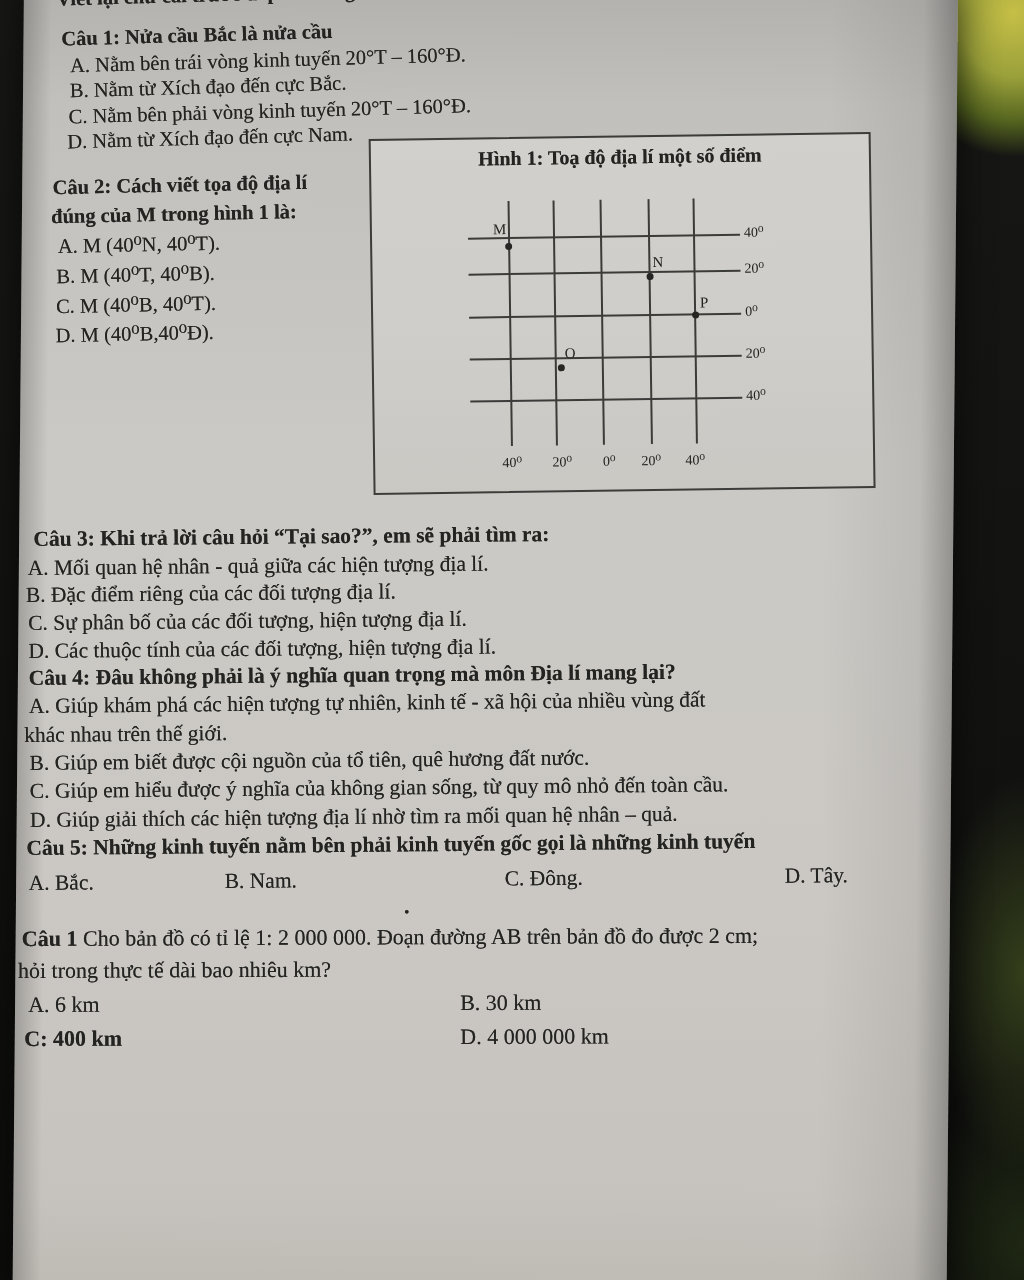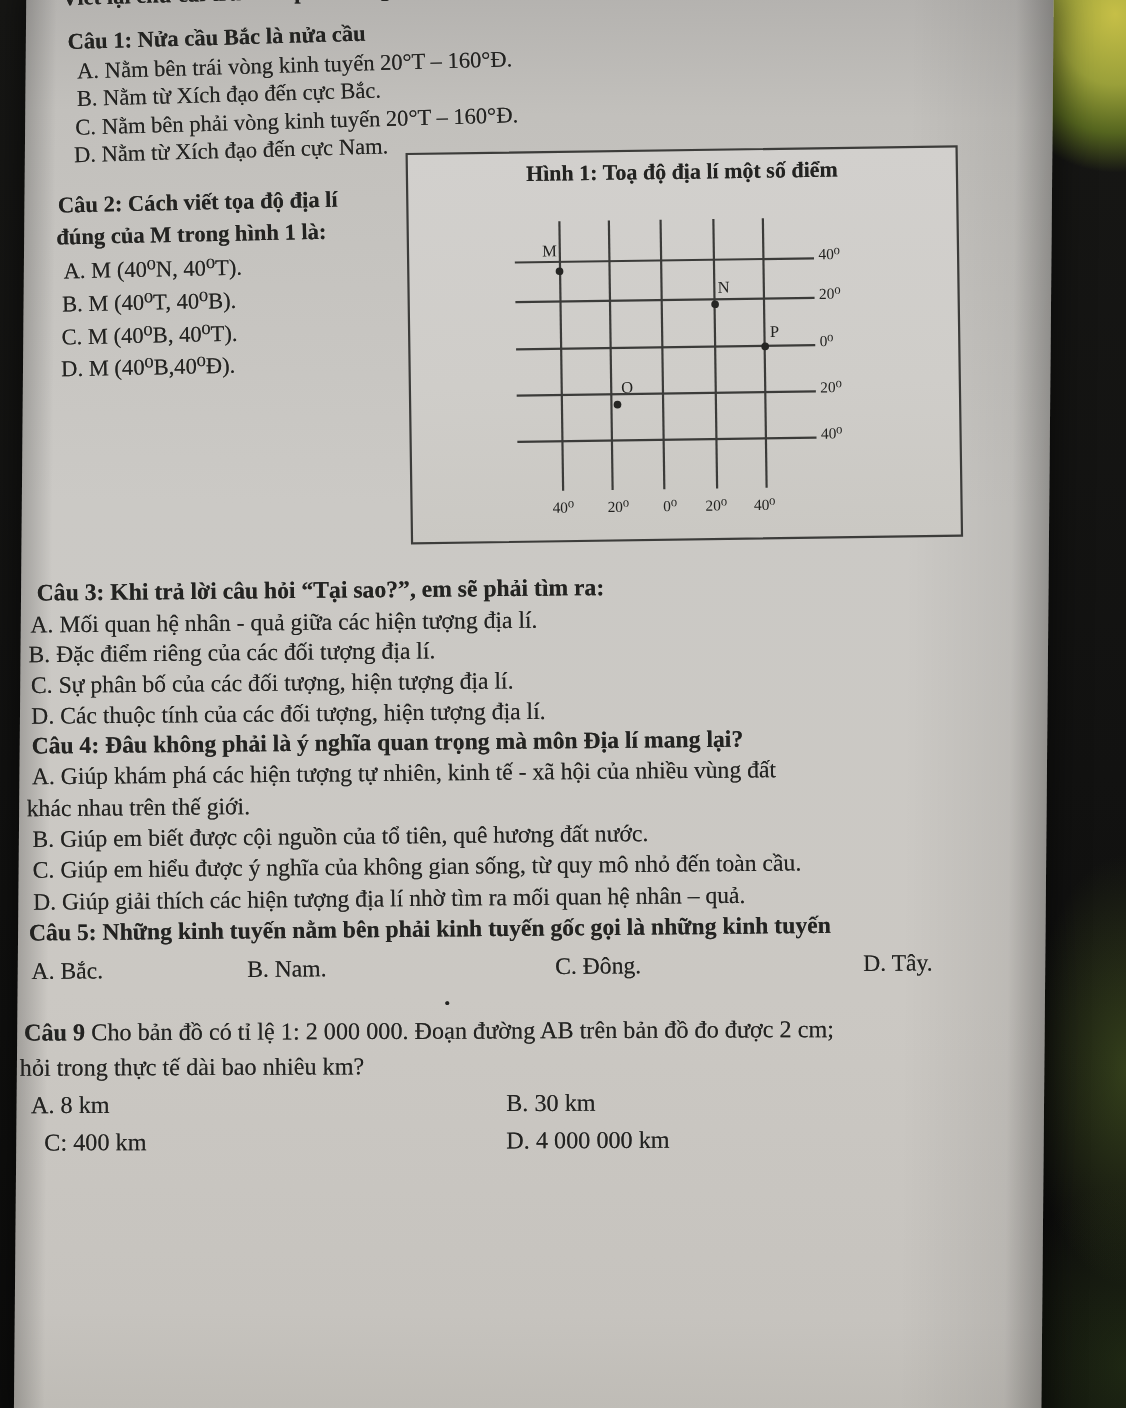--- a/index.html
+++ b/index.html
@@ -121,23 +121,23 @@
       <div class="line" style="left:2px;top:344px;">A. Bắc.</div>
       <div class="line" style="left:198px;top:344px;">B. Nam.</div>
       <div class="line" style="left:478px;top:344px;">C. Đông.</div>
       <div class="line" style="left:758px;top:344px;">D. Tây.</div>
     </div>
 
     <div class="line b" style="left:388px;top:908px;font-size:22px;">.</div>
 
     <div class="sect" id="sect-q6" style="left:4px;top:944px;width:910px;height:150px;transform:rotate(-0.75deg);">
       <div class="line" style="left:2px;top:0px;">
-        <span class="b">Câu 9</span><span> Cho bản đồ có tỉ lệ 1: 2 000 000. Đoạn đường AB trên bản đồ đo được 2 cm;</span>
+        <span class="b">Câu 1</span><span> Cho bản đồ có tỉ lệ 1: 2 000 000. Đoạn đường AB trên bản đồ đo được 2 cm;</span>
       </div>
       <div class="line" style="left:-2px;top:32px;">hỏi trong thực tế dài bao nhiêu km?</div>
-      <div class="line" style="left:8px;top:66px;">A. 8 km</div>
+      <div class="line" style="left:8px;top:66px;">A. 6 km</div>
       <div class="line" style="left:440px;top:66px;">B. 30 km</div>
-      <div class="line" style="left:20px;top:100px;">C: 400 km</div>
+      <div class="line" style="left:4px;top:100px;font-weight:bold;">C: 400 km</div>
       <div class="line" style="left:440px;top:100px;text-align:right;">D. 4 000 000 km</div>
     </div>
 
   </div>
 </div>
 
 </body></html>

